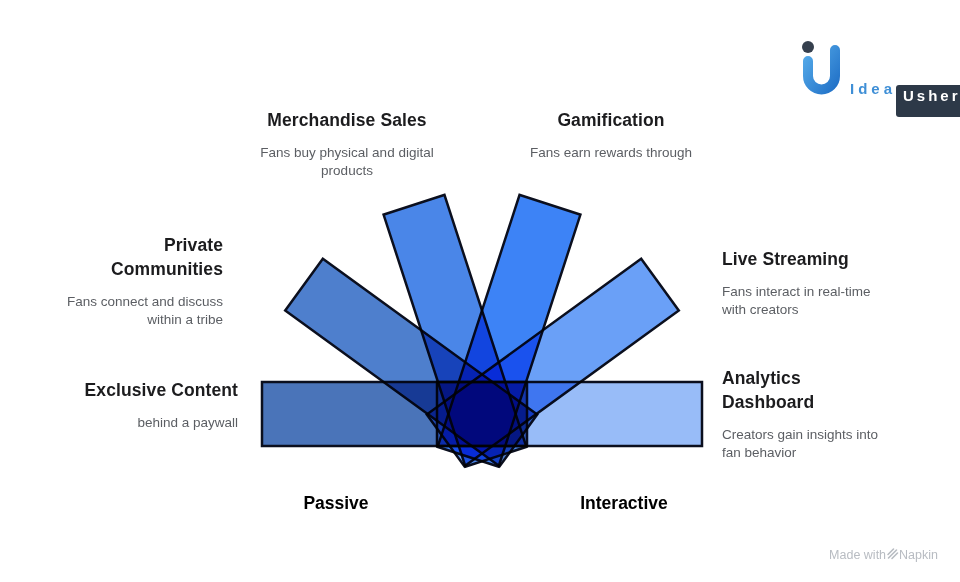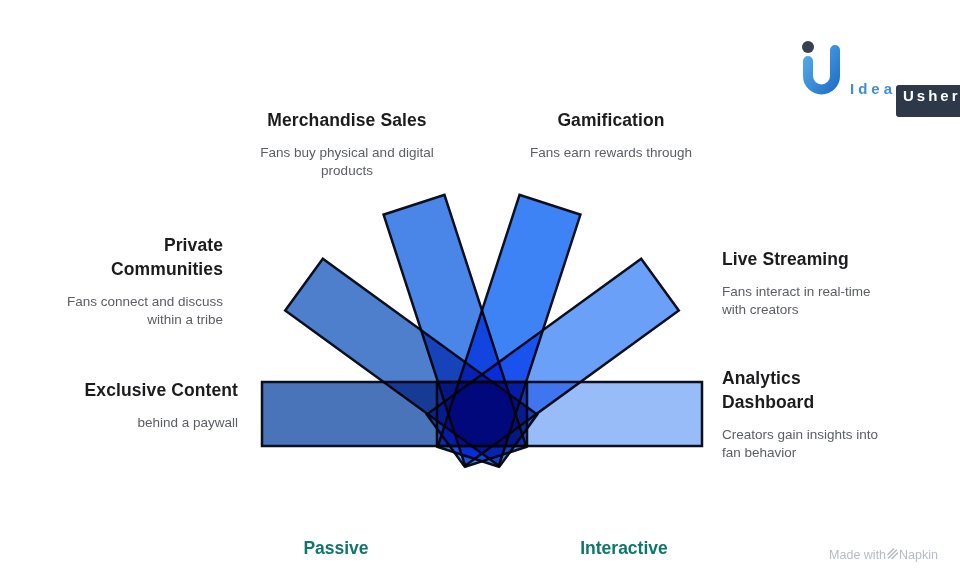--- a/index.html
+++ b/index.html
@@ -9,21 +9,21 @@
   }
   .canvas{position:absolute;inset:0;}
   .fan-svg{position:absolute;left:0;top:0;isolation:isolate;}
   .label-block{position:absolute;}
   .label-block.center{text-align:center;}
   .label-block.right{text-align:right;}
   .label-block.left{text-align:left;}
   .item-title{font-size:17.5px;font-weight:bold;color:#1c1c1e;line-height:24px;letter-spacing:.1px;}
   .item-desc{margin-top:12px;font-size:13.5px;color:#5b5e63;line-height:18px;}
   .line{display:block;}
-  .axis-label{position:absolute;font-size:17.5px;font-weight:bold;color:#0f766e;text-align:center;margin-top:45px;}
+  .axis-label{position:absolute;font-size:17.5px;font-weight:bold;color:#000000;text-align:center;}
   
   .logo{position:absolute;left:798px;top:36px;display:flex;align-items:flex-start;gap:6px;}
   .logo-text{display:flex;align-items:flex-start;padding-top:8px;margin-top:37px;}
   .logo-idea{color:#3f8fd6;font-weight:bold;font-size:15px;letter-spacing:4px;line-height:16px;}
   .logo-usher{margin-top:4px;background:#2d3948;color:#ffffff;font-weight:bold;font-size:15px;
     letter-spacing:3px;line-height:17px;padding:2px 7px 13px 7px;border-radius:3px;}
   .logo-tagline{margin-top:4px;color:#2d3948;font-weight:bold;font-size:5.5px;letter-spacing:1.6px;white-space:nowrap;}
   
   .credit{position:absolute;right:22px;bottom:19px;display:flex;align-items:center;gap:0;
     color:#b8bcc2;font-size:12.5px;}

